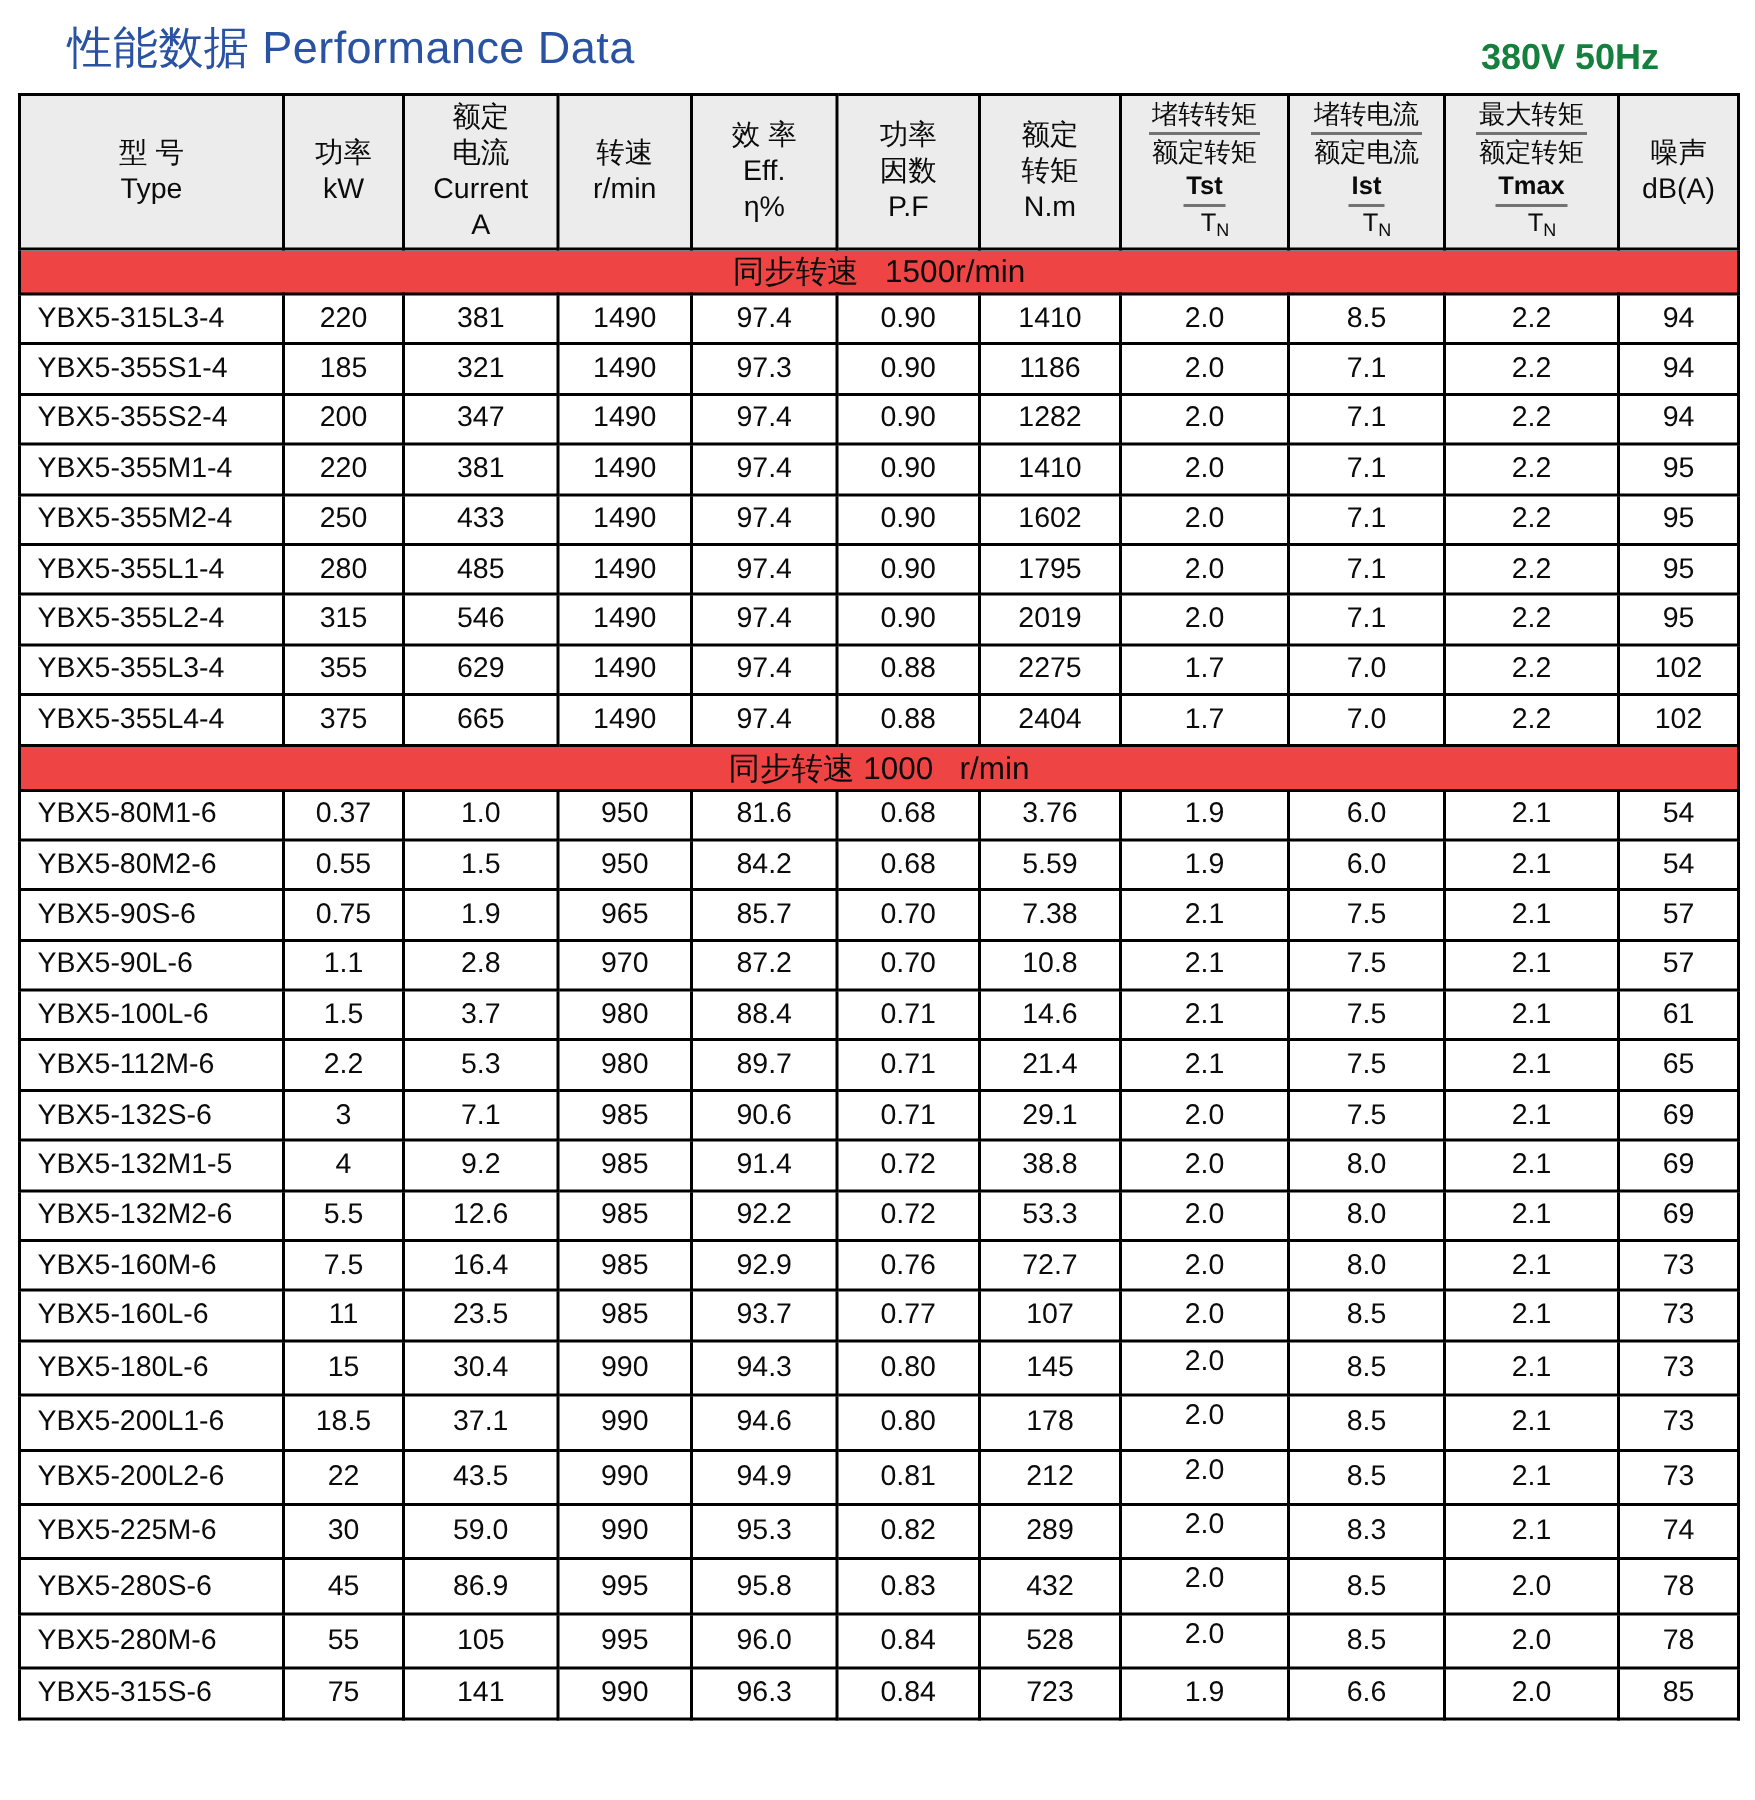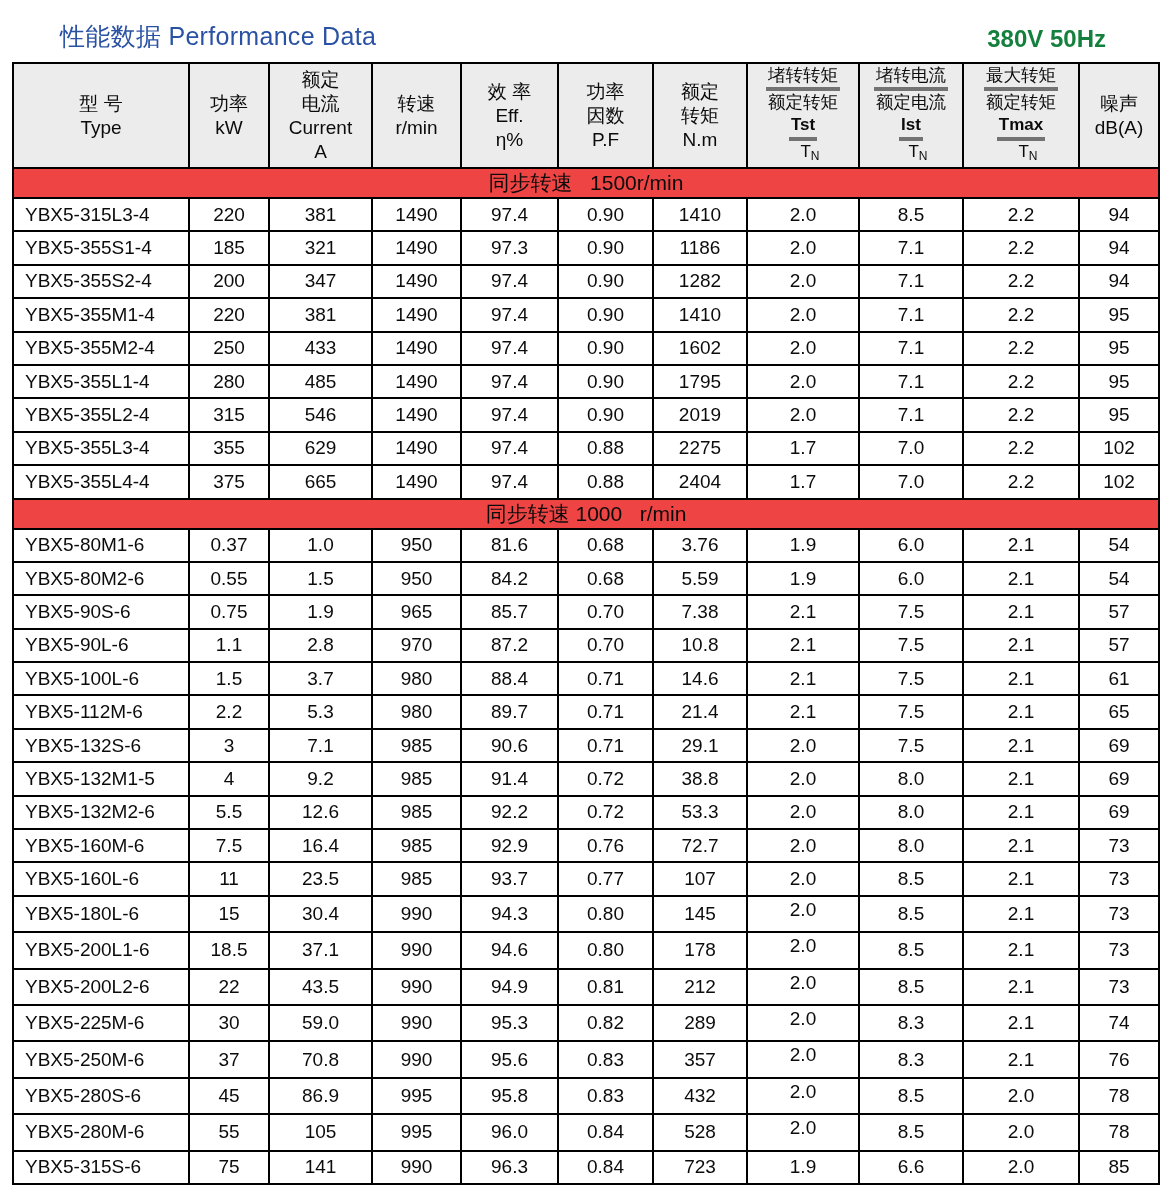--- a/index.html
+++ b/index.html
@@ -8,40 +8,40 @@
     font-family:"Liberation Sans","DejaVu Sans",sans-serif;
     color:#0b0b0b;
   }
   .page { position:relative; width:1170px; height:1200px; overflow:hidden; background:#fff; }
 
   .topbar {
     height:62px; box-sizing:border-box;
     display:flex; align-items:flex-end; justify-content:space-between;
     padding:0 64px 9px 45px;
   }
-  .title   { font-size:25px; font-weight:500; color:#2a52a3; letter-spacing:0.3px;margin-left:15px; }
+  .title   { font-size:30px; font-weight:500; color:#2a52a3; letter-spacing:0.3px; }
   .voltage { font-size:24px; font-weight:700; color:#15803d; }
 
   table.perf {
     border-collapse:collapse; table-layout:fixed;
     width:1146px; margin-left:12px;
   }
   .perf th, .perf td {
     border:2px solid #000;
     text-align:center; vertical-align:middle;
     padding:0; overflow:hidden;
   }
 
   thead tr { height:103px; }
   thead th { background:#ececec; font-weight:400; font-size:19px; }
   thead th .h-line { line-height:24px; }
 
   th.frac { font-size:17.5px; }
   th.frac .f-line { line-height:22px; }
-  .bar { display:inline-block; border-bottom:4px solid #737373; padding:0 2px 1px 2px; }
+  .bar { display:inline-block; border-bottom:2px solid #737373; padding:0 2px 1px 2px; }
   .sym { font-weight:700; font-size:17px; }
   .den-sym { font-size:17px;margin-left:14px; }
   .subn { font-size:12px; vertical-align:-3px; }
 
   tbody td { height:31.4px; font-size:19px; }
   td.type-cell { text-align:left; padding-left:11px; }
   td.raised { vertical-align:top; line-height:1; padding-top:3px; }
 
   tr.section-row td { height:25px; font-size:21px; white-space:pre; background:#ef4444; }
 </style>
@@ -441,33 +441,20 @@
           <td>990</td>
           <td>95.3</td>
           <td>0.82</td>
           <td>289</td>
           <td class="raised">2.0</td>
           <td>8.3</td>
           <td>2.1</td>
           <td>74</td>
         </tr>
         <tr>
-          <td class="type-cell">YBX5-250M-6</td>
-          <td>37</td>
-          <td>70.8</td>
-          <td>990</td>
-          <td>95.6</td>
-          <td>0.83</td>
-          <td>357</td>
-          <td class="raised">2.0</td>
-          <td>8.3</td>
-          <td>2.1</td>
-          <td>76</td>
-        </tr>
-        <tr>
           <td class="type-cell">YBX5-280S-6</td>
           <td>45</td>
           <td>86.9</td>
           <td>995</td>
           <td>95.8</td>
           <td>0.83</td>
           <td>432</td>
           <td class="raised">2.0</td>
           <td>8.5</td>
           <td>2.0</td>

